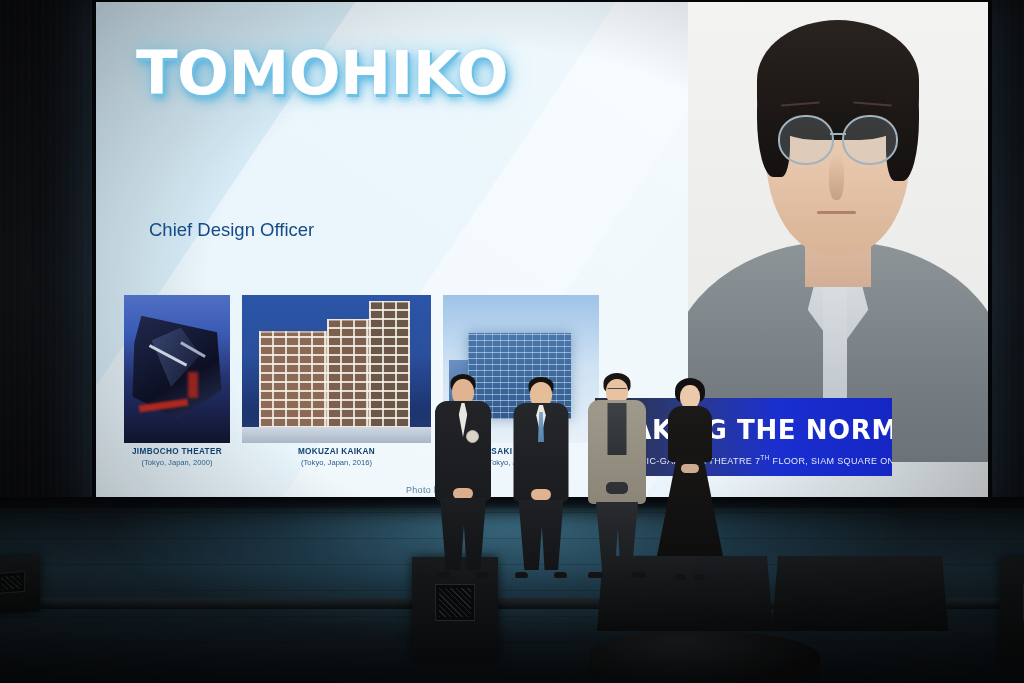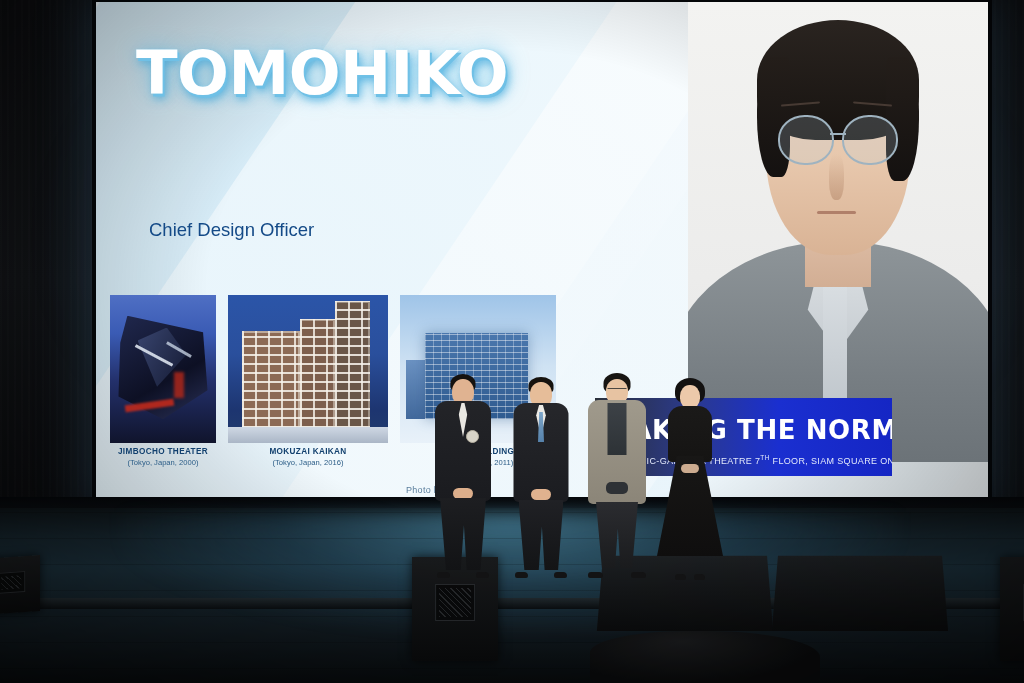--- a/index.html
+++ b/index.html
@@ -63,24 +63,24 @@
         color:#1a4e7e;letter-spacing:.2px;z-index:6;}
   .bigname{position:absolute;left:40px;top:42px;z-index:6;}
   .bigname .ln{font-size:61px;line-height:.94;font-weight:700;color:#ffffff;
         letter-spacing:-.5px;font-family:"DejaVu Sans",sans-serif;
         text-shadow:0 0 1px #7fc6e8, 2px 3px 0 #6fc0e6, 3px 5px 10px rgba(50,160,215,.75),
                     0 0 22px rgba(90,190,230,.55);}
   .role{position:absolute;left:43px;top:214px;z-index:6;margin-left:10px;}
   .role div{font-size:18.5px;line-height:1.52;color:#144a87;font-weight:400;}
 
   
-  .thumbs{position:absolute;left:14px;top:293px;display:flex;gap:12px;z-index:5;}
+  .thumbs{position:absolute;left:28px;top:293px;display:flex;gap:12px;z-index:5;}
   .thumb{position:relative;}
   .t1{width:106px;height:148px;}
-  .t2{width:160px;height:148px;}
+  .t2{width:189px;height:148px;}
   .t3{width:156px;height:148px;}
   .tbox{width:100%;height:100%;overflow:hidden;position:relative;}
 
   
   .img1{position:absolute;inset:0;background:linear-gradient(180deg,#4f6fc4 0%,#3a5bb4 26%,#23306b 58%,#10142c 100%);}
   .f1{position:absolute;left:8%;top:14%;width:84%;height:70%;
       background:linear-gradient(150deg,#20284e,#0d1024 60%,#2a3158);
       clip-path:polygon(10% 0%,95% 16%,100% 72%,50% 100%,0% 78%,2% 26%);}
   .f2{position:absolute;left:26%;top:22%;width:46%;height:40%;
       background:linear-gradient(120deg,#39456f,#141a33);

